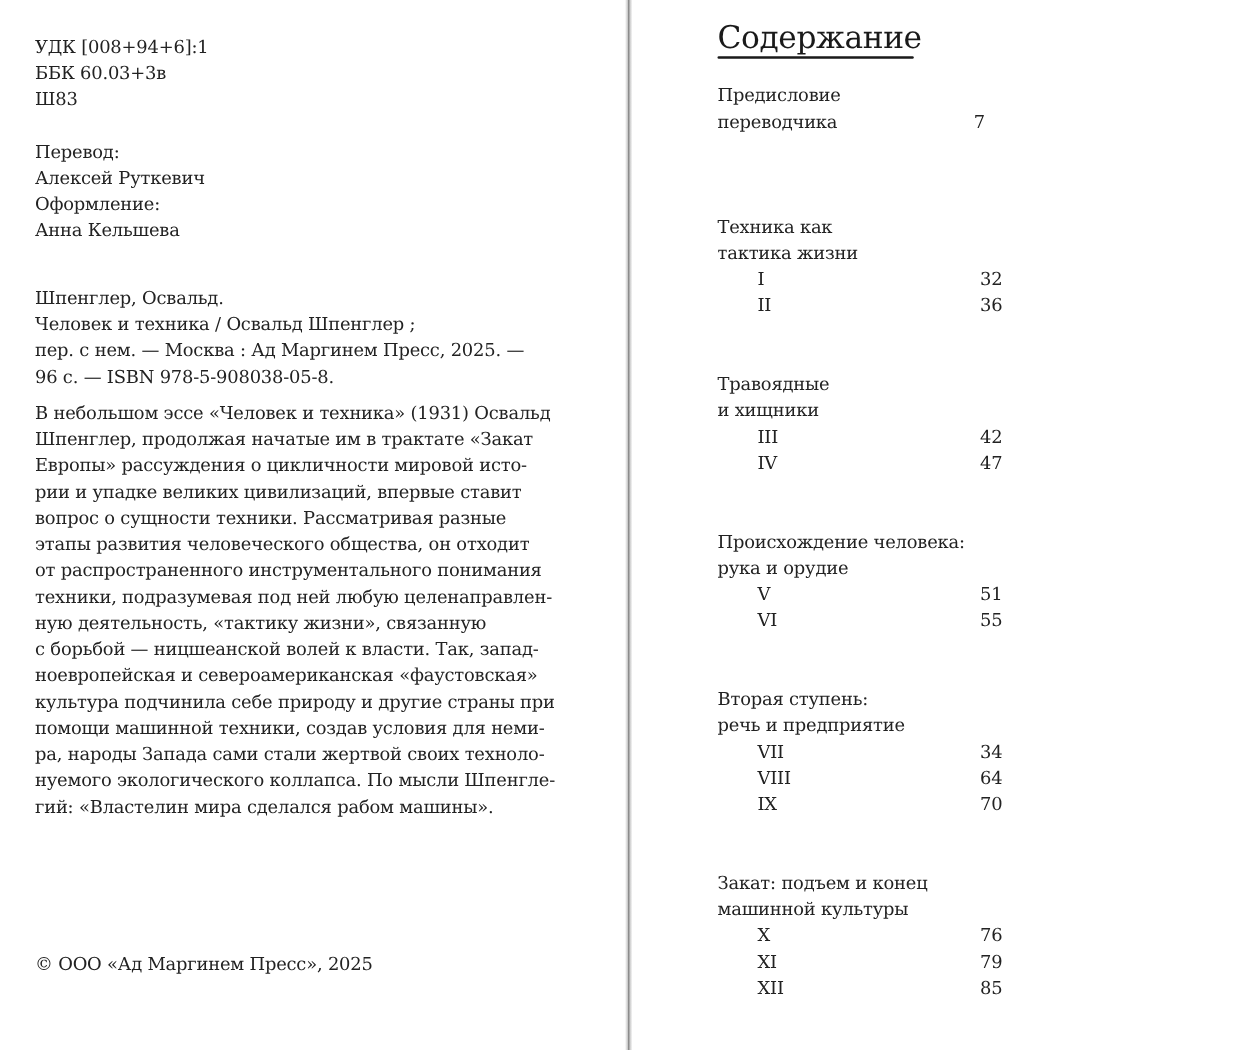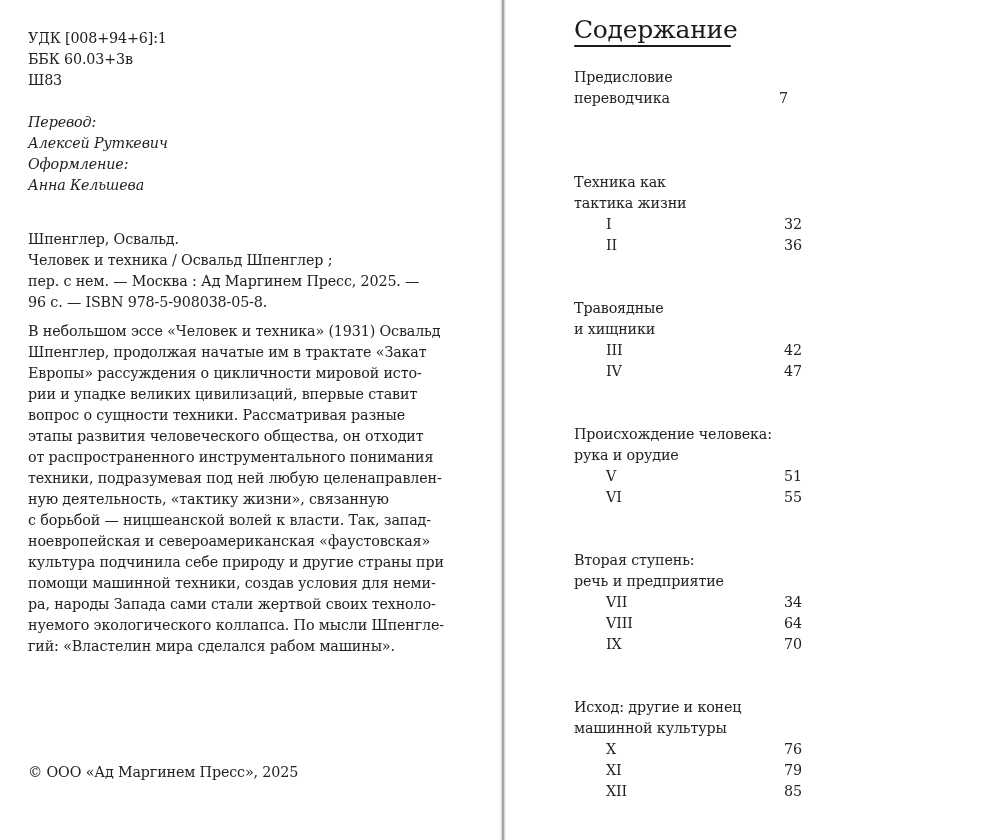--- a/index.html
+++ b/index.html
@@ -11,21 +11,21 @@
   .page { position: absolute; top: 0; height: 840px; }
   .page-left { left: 0; width: 500px; padding-left: 16px; }
   .page-right { left: 508px; width: 494px; }
   .fold {
     position: absolute; left: 500px; top: 0; width: 6px; height: 840px;
     background: linear-gradient(to right, #ffffff 0%, #c9c9c9 35%, #7a7a7a 50%, #c9c9c9 65%, #ffffff 100%);
   }
   .txt { font-size: 14.3px; line-height: 21px; white-space: nowrap; letter-spacing: -0.15px; }
   .block { position: absolute; left: 28px; }
   .biblio { top: 28px; }
-  .credits { top: 112px; font-style: italic; }
+  .credits { top: 112px; }
   .catalog { top: 229px; }
   .annotation { top: 321px; }
   .copyright { top: 762px; }
   .line { display: block; }
 
   .toc-title {
     position: absolute; left: 66px; top: 14px;
     font-size: 25px; line-height: 32px; white-space: nowrap;
     color: #1a1a1a; letter-spacing: -0.3px;
   }
@@ -172,21 +172,21 @@
           <span class="toc-page">64</span>
         </div>
       <div class="toc-row">
           <span class="toc-chapter">IX</span>
           <span class="toc-page">70</span>
         </div>
     </div>
 
     <div class="toc-section">
       <div class="toc-row">
-          <span class="toc-heading">Исход: другие и конец</span>
+          <span class="toc-heading">Закат: подъем и конец</span>
         </div>
       <div class="toc-row">
           <span class="toc-heading">машинной культуры</span>
         </div>
       <div class="toc-row">
           <span class="toc-chapter">X</span>
           <span class="toc-page">76</span>
         </div>
       <div class="toc-row">
           <span class="toc-chapter">XI</span>

